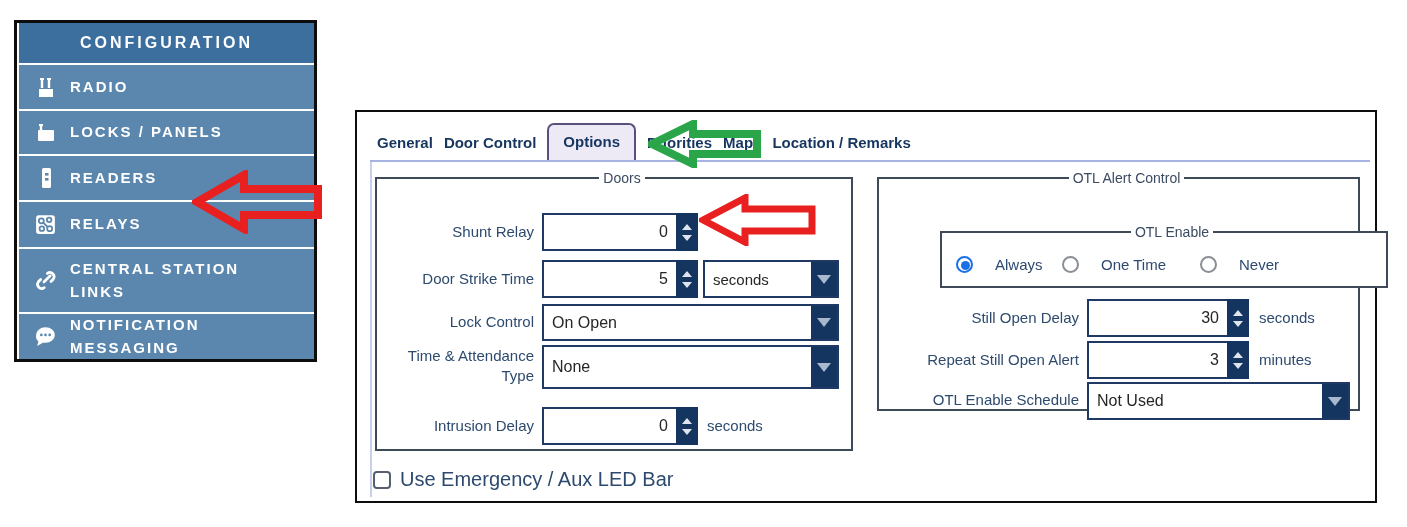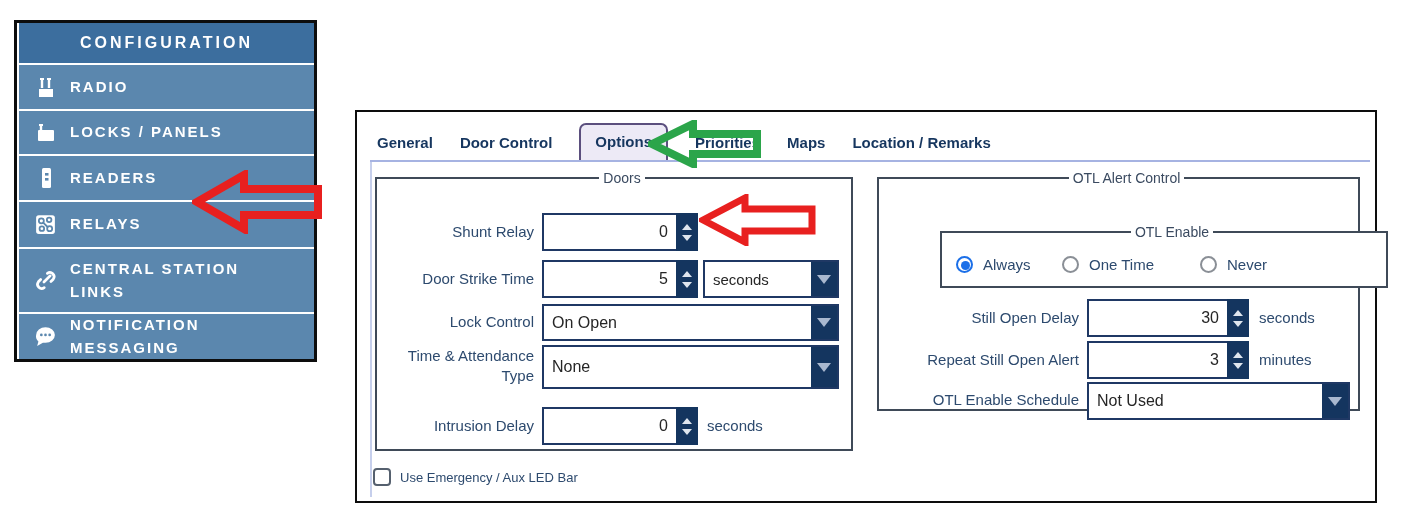--- a/index.html
+++ b/index.html
@@ -21,21 +21,21 @@
   .side-icon { width:27px; height:27px; flex:0 0 27px; display:flex;
                align-items:center; justify-content:center; }
 
   
   .arrow { position:absolute; z-index:50; pointer-events:none; }
 
   
   .panel { position:absolute; left:355px; top:110px; width:1022px; height:393px;
            border:2px solid #0d0d0d; background:#ffffff; }
   .tabs { position:absolute; left:0; top:0; right:0; height:48px; display:flex;
-          align-items:flex-end; padding-left:20px; gap:27px; }
+          align-items:flex-end; padding-left:20px; gap:11px; }
   .tab { color:#16365f; font-weight:bold; font-size:15px; margin-bottom:9px; cursor:pointer; white-space:nowrap; }
   .tab.sel { margin-bottom:0; background:#edeaf6; border:2px solid #5b4f7e; border-bottom:none;
              border-radius:7px 7px 0 0; padding:8px 14px 10px 14px; }
   .tab-underline { position:absolute; left:13px; right:5px; top:48px; height:2px; background:#a6b3e2; }
   .left-vline { position:absolute; left:13px; top:50px; bottom:4px; width:2px; background:#c6cfec; }
 
   fieldset { position:absolute; border:2px solid #3f4a58; background:#ffffff; }
   legend { margin-left:8px; padding:0 4px; color:#3a4a60; font-size:14px;text-align:center; }
   .fs-doors { left:18px; top:58px; width:478px; height:281px; }
   .fs-otl   { left:520px; top:58px; width:483px; height:241px; }
@@ -53,30 +53,30 @@
               border-bottom:6px solid #dfe5ee; }
   .tri-down { width:0; height:0; border-left:5px solid transparent; border-right:5px solid transparent;
               border-top:6px solid #dfe5ee; }
   .ddwrap { position:absolute; display:flex; border:2px solid #1f3864; background:#fff; }
   .ddtext { flex:1; display:flex; align-items:center; padding-left:8px; color:#262626; font-size:16px; overflow:hidden; white-space:nowrap; }
   .ddbtn { width:26px; background:#14355f; display:flex; align-items:center; justify-content:center; cursor:pointer; }
   .ddbtn .tri { width:0; height:0; border-left:7px solid transparent; border-right:7px solid transparent;
                 border-top:9px solid #a9b8cf; }
   .unit { position:absolute; color:#2d4a6e; font-size:15px; }
 
-  .radio { display:flex; align-items:center; gap:10px; position:absolute; cursor:pointer; }
+  .radio { display:flex; align-items:center; gap:22px; position:absolute; cursor:pointer; }
   .rdot { width:17px; height:17px; border-radius:50%; border:2px solid #8a8f96; background:#fff; position:relative; }
   .radio.checked .rdot { border-color:#1b6fe8; }
   .radio.checked .rdot::after { content:""; position:absolute; left:3px; top:3px; width:9px; height:9px;
                                 border-radius:50%; background:#1b6fe8; }
   .radio .rlbl { color:#2d4a6e; font-size:15px; }
 
   .cbrow { position:absolute; left:16px; top:356px; display:flex; align-items:center; gap:9px; }
   .cbbox { width:18px; height:18px; border:2px solid #55606e; border-radius:4px; background:#fff; cursor:pointer; }
-  .cblbl { color:#2d4a6e; font-size:13px; }
+  .cblbl { color:#2d4a6e; font-size:20px; }
 </style>
 </head>
 <body>
 
 <div class="sidebar">
   <div class="side-inner">
     <div class="side-header">CONFIGURATION</div>
 
     <div class="side-item" style="height:50px">
       <span class="side-icon">

